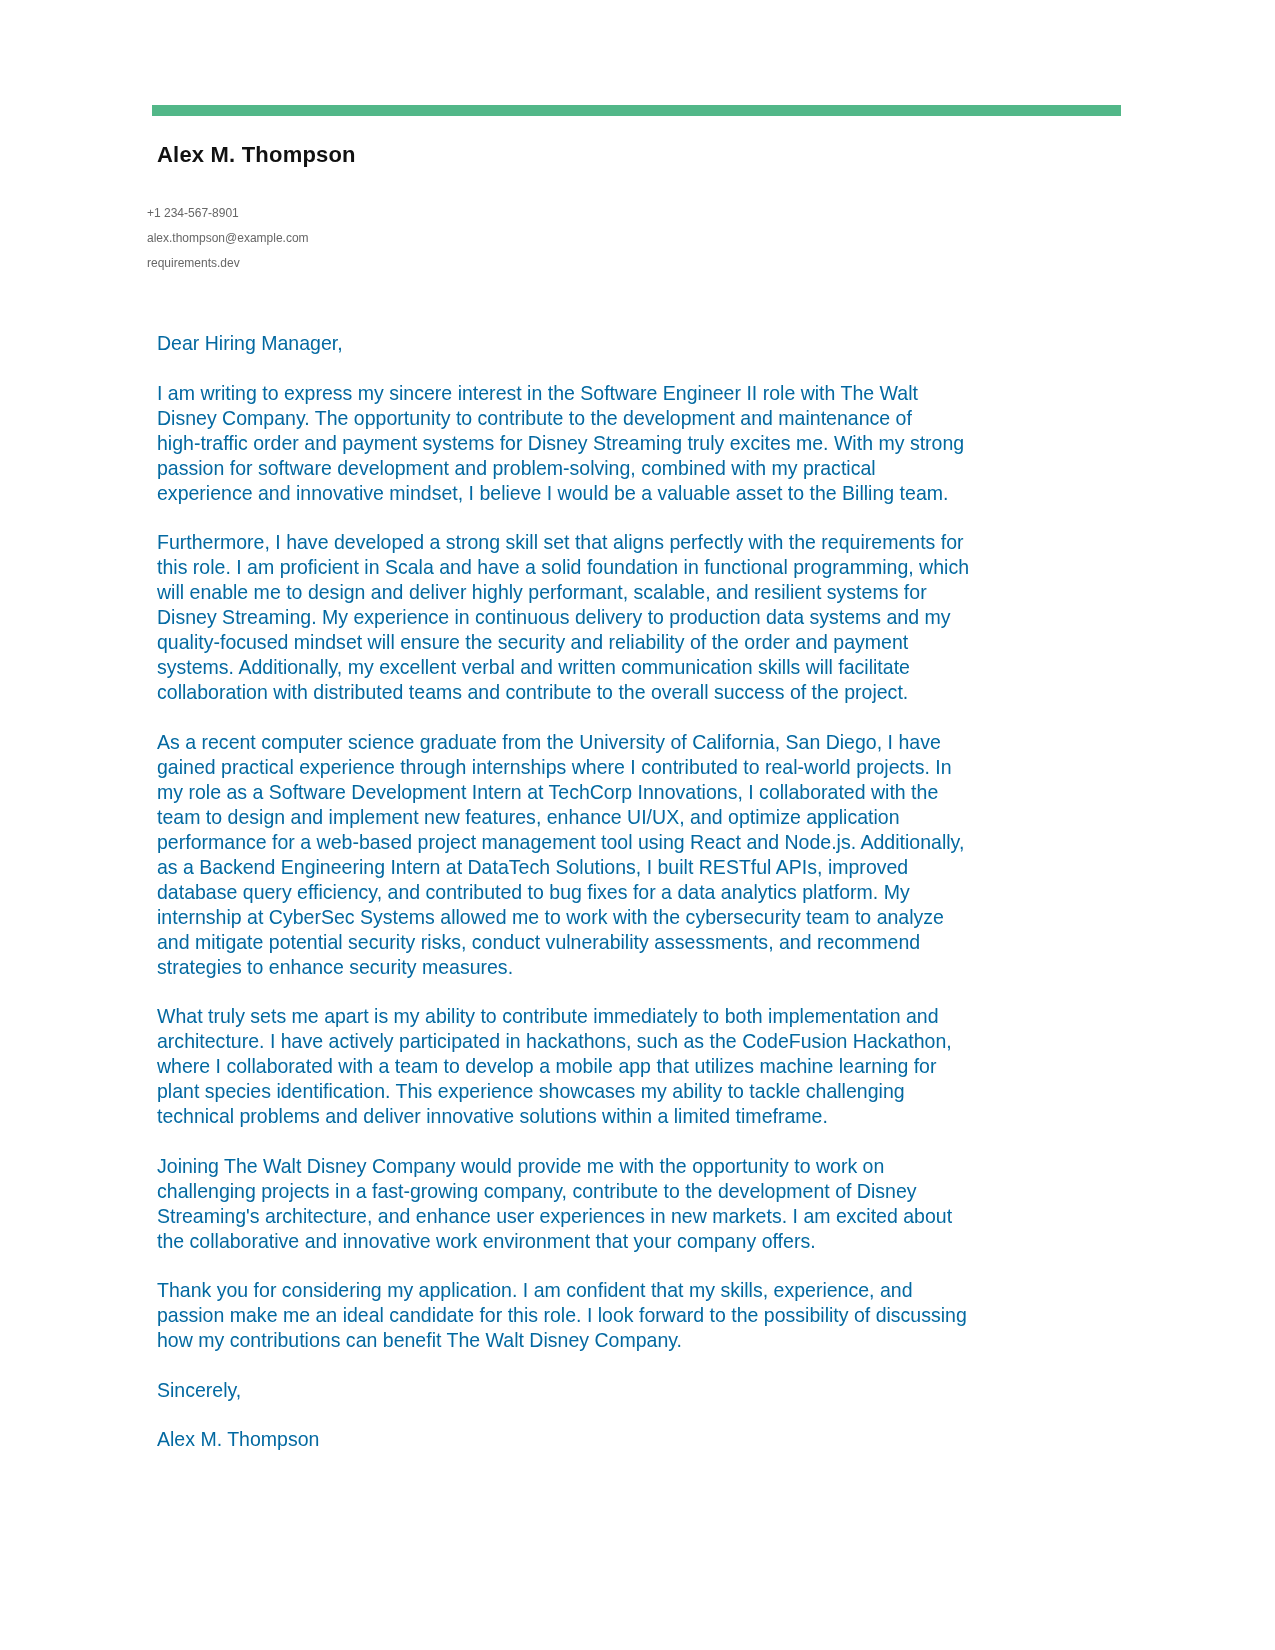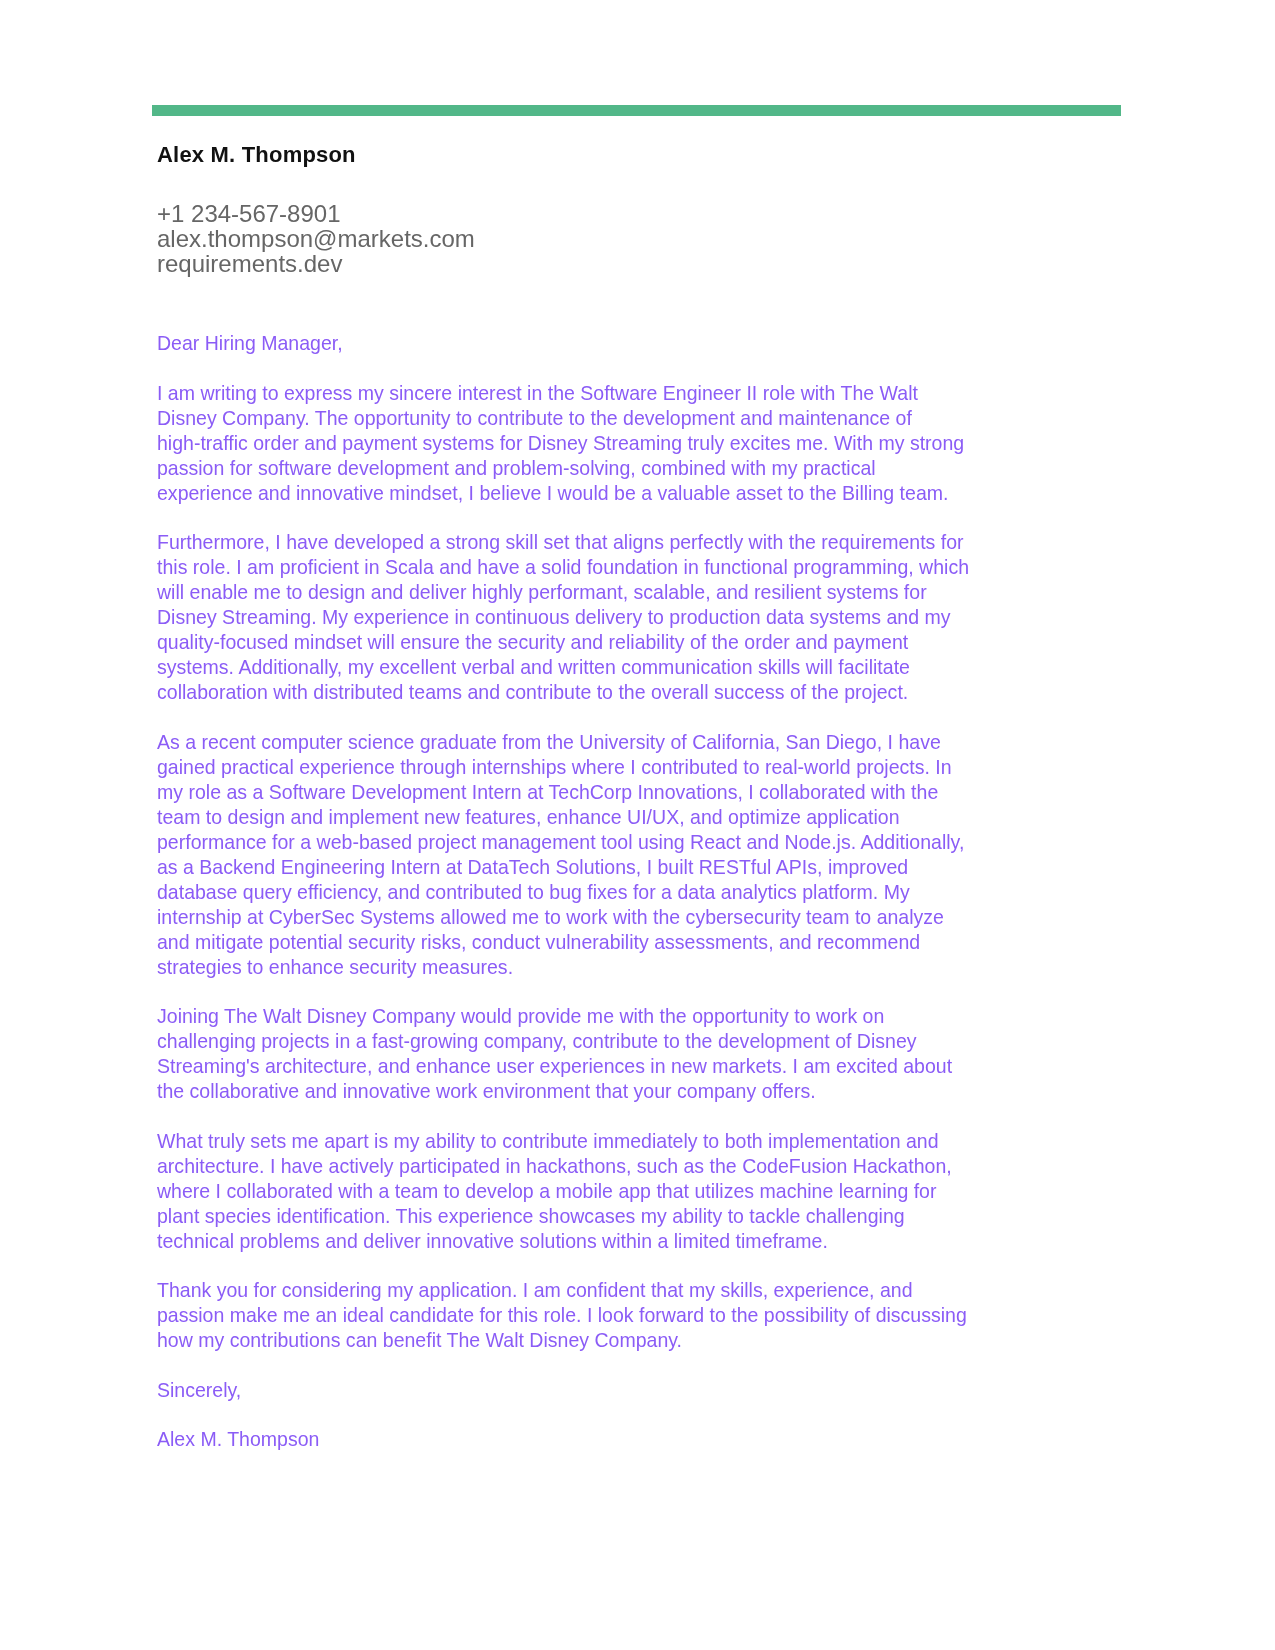--- a/index.html
+++ b/index.html
@@ -1,36 +1,36 @@
 <!DOCTYPE html>
 <html><head>
   <meta charset="utf-8">
   <style>
     html, body { margin: 0; padding: 0; background: #ffffff; }
     body { width: 1275px; height: 1650px; position: relative; overflow: hidden;
            font-family: "Liberation Sans", sans-serif; color: #1a1a1a; }
     .accent-bar { position: absolute; left: 152px; top: 105px; width: 969px; height: 11px; background: #52b788; }
     .header-name { position: absolute; left: 157px; top: 142px; font-size: 22px; font-weight: bold; color: #111; letter-spacing: 0.2px; }
-    .contact { position: absolute; left: 157px; top: 201px; font-size: 24px; color: #666; line-height: 25px; }
+    .contact { position: absolute; left: 147px; top: 201px; font-size: 12px; color: #666; line-height: 25px; }
     .contact div { white-space: nowrap; }
-    .letter { position: absolute; left: 157px; top: 330px; width: 960px; font-size: 21px; line-height: 25px; color: #8b5cf6; }
+    .letter { position: absolute; left: 157px; top: 330px; width: 960px; font-size: 21px; line-height: 25px; color: #0369a1; }
     .letter .para { margin: 0 0 24.5px 0; }
     .letter .line { white-space: nowrap; transform: scaleX(0.93); transform-origin: left center; }
     .salutation { margin-bottom: 24.5px; }
   </style>
 </head>
 <body>
 
 <div class="accent-bar"></div>
 
 <div class="header-name">Alex M. Thompson</div>
 
 <div class="contact">
   <div>+1 234-567-8901</div>
-  <div>alex.thompson@markets.com</div>
+  <div>alex.thompson@example.com</div>
   <div>requirements.dev</div>
 </div>
 
 <div class="letter">
   <div class="salutation line">Dear Hiring Manager,</div>
 
   <div class="para">
     <div class="line">I am writing to express my sincere interest in the Software Engineer II role with The Walt</div>
     <div class="line">Disney Company. The opportunity to contribute to the development and maintenance of</div>
     <div class="line">high-traffic order and payment systems for Disney Streaming truly excites me. With my strong</div>
@@ -55,32 +55,32 @@
     <div class="line">team to design and implement new features, enhance UI/UX, and optimize application</div>
     <div class="line">performance for a web-based project management tool using React and Node.js. Additionally,</div>
     <div class="line">as a Backend Engineering Intern at DataTech Solutions, I built RESTful APIs, improved</div>
     <div class="line">database query efficiency, and contributed to bug fixes for a data analytics platform. My</div>
     <div class="line">internship at CyberSec Systems allowed me to work with the cybersecurity team to analyze</div>
     <div class="line">and mitigate potential security risks, conduct vulnerability assessments, and recommend</div>
     <div class="line">strategies to enhance security measures.</div>
   </div>
 
   <div class="para">
-    <div class="line">Joining The Walt Disney Company would provide me with the opportunity to work on</div>
-    <div class="line">challenging projects in a fast-growing company, contribute to the development of Disney</div>
-    <div class="line">Streaming's architecture, and enhance user experiences in new markets. I am excited about</div>
-    <div class="line">the collaborative and innovative work environment that your company offers.</div>
-  </div>
-
-  <div class="para">
     <div class="line">What truly sets me apart is my ability to contribute immediately to both implementation and</div>
     <div class="line">architecture. I have actively participated in hackathons, such as the CodeFusion Hackathon,</div>
     <div class="line">where I collaborated with a team to develop a mobile app that utilizes machine learning for</div>
     <div class="line">plant species identification. This experience showcases my ability to tackle challenging</div>
     <div class="line">technical problems and deliver innovative solutions within a limited timeframe.</div>
+  </div>
+
+  <div class="para">
+    <div class="line">Joining The Walt Disney Company would provide me with the opportunity to work on</div>
+    <div class="line">challenging projects in a fast-growing company, contribute to the development of Disney</div>
+    <div class="line">Streaming's architecture, and enhance user experiences in new markets. I am excited about</div>
+    <div class="line">the collaborative and innovative work environment that your company offers.</div>
   </div>
 
   <div class="para">
     <div class="line">Thank you for considering my application. I am confident that my skills, experience, and</div>
     <div class="line">passion make me an ideal candidate for this role. I look forward to the possibility of discussing</div>
     <div class="line">how my contributions can benefit The Walt Disney Company.</div>
   </div>
 
   <div class="para line">Sincerely,</div>
   <div class="line">Alex M. Thompson</div>

